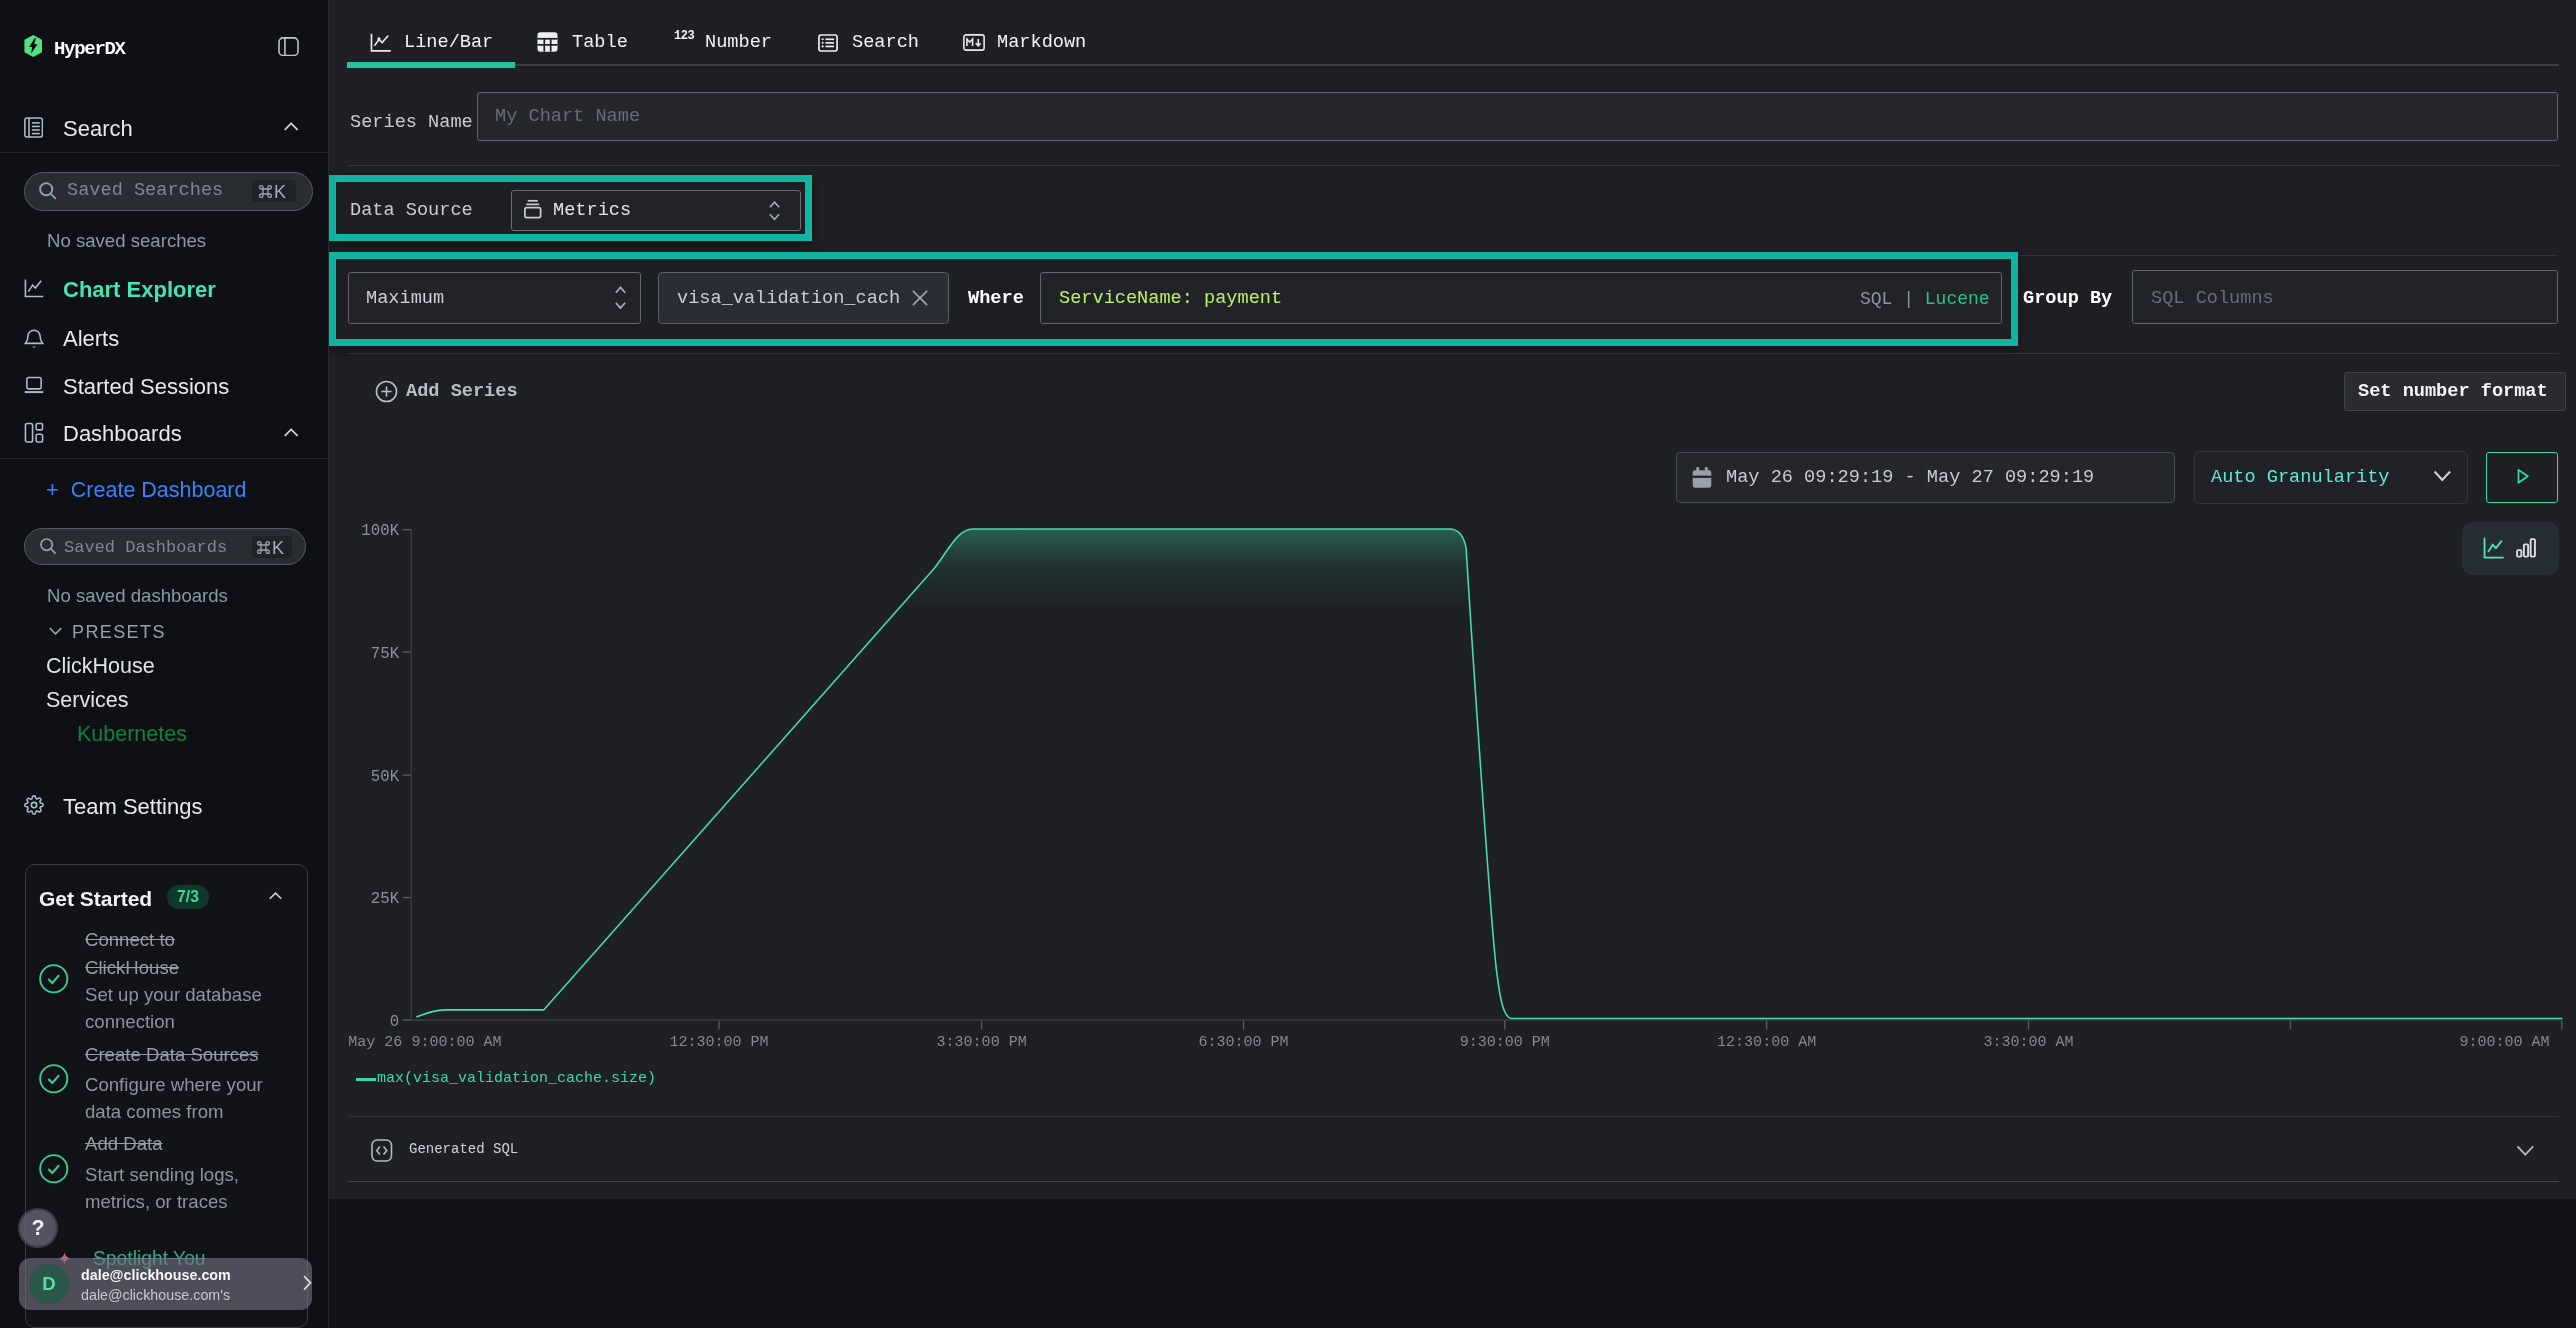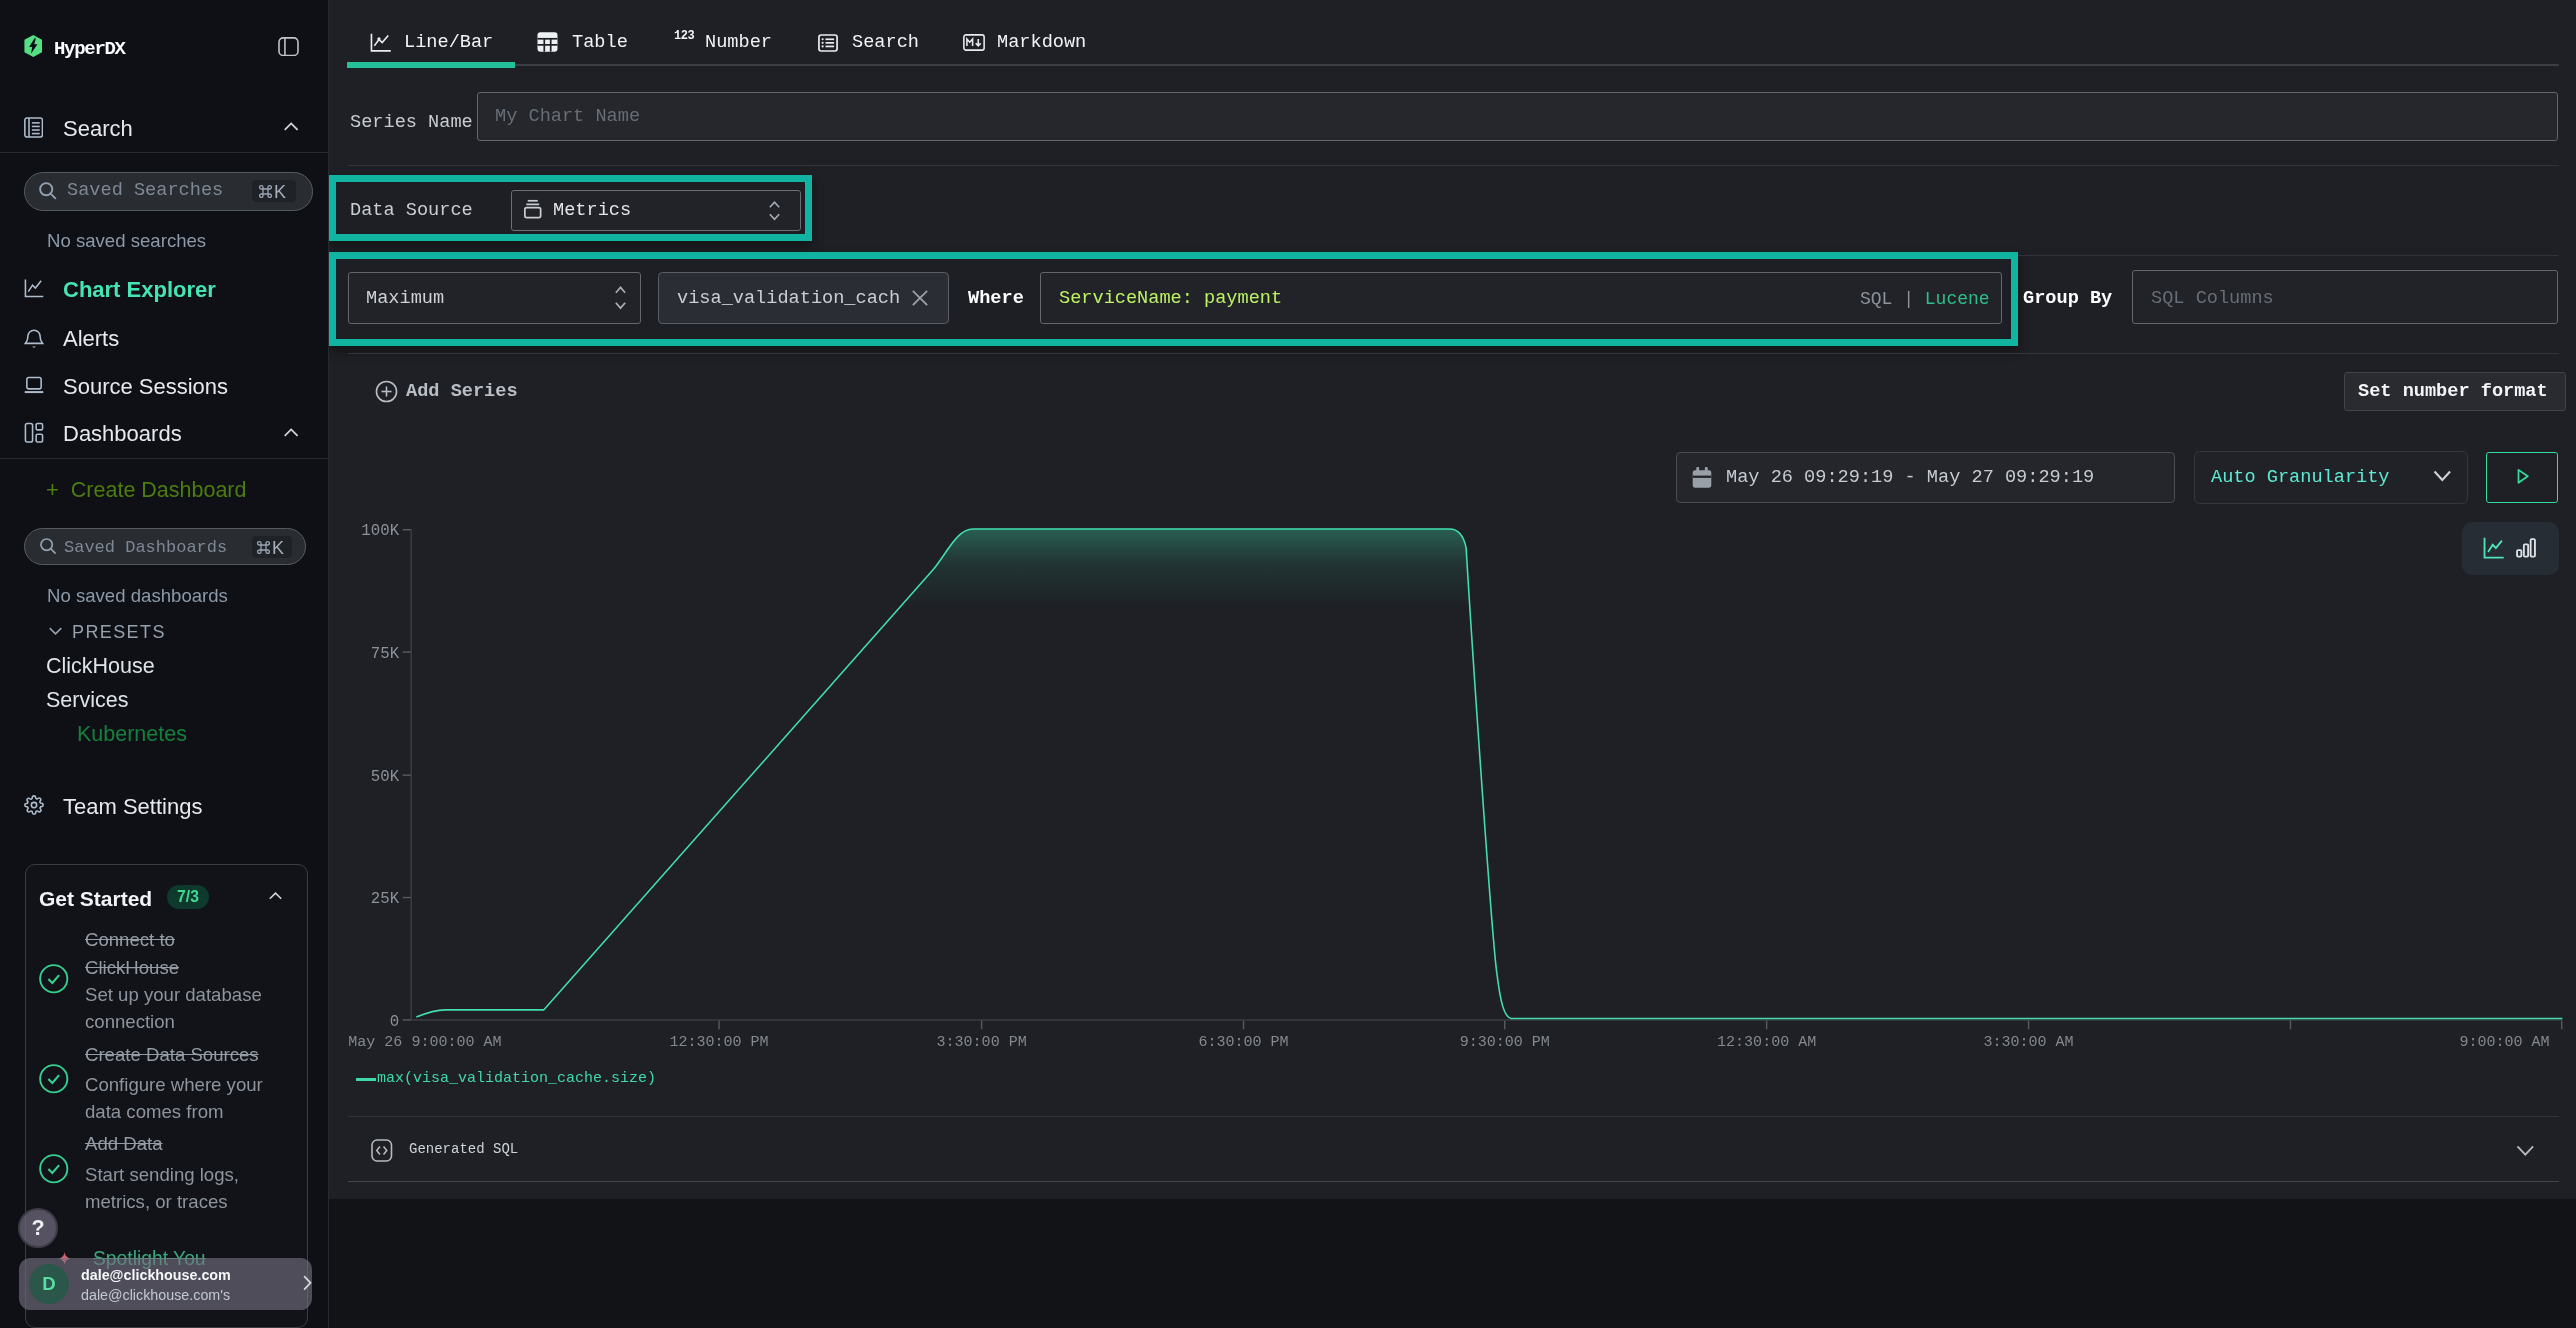--- a/index.html
+++ b/index.html
@@ -255,34 +255,34 @@
   <svg class="abs" style="left:23.6px;top:328px" width="20" height="21.5" viewBox="0 0 28 30" fill="none" stroke="#aebccd" stroke-width="2.2">
       <path d="M14 3 a8.5 8.5 0 0 1 8.5 8.5 c0 6 2.2 8.5 3.5 10 H2 c1.3-1.5 3.5-4 3.5-10 A8.5 8.5 0 0 1 14 3 Z"></path>
       <path d="M11.5 26 a2.8 2.8 0 0 0 5 0 Z" fill="#aebccd" stroke="none"></path>
     </svg>
   <div class="abs nav-text" style="left:63px;top:326px;font-weight:500;">Alerts</div>
 
   <svg class="abs" style="left:23.6px;top:376px" width="20" height="18.6" viewBox="0 0 28 26" fill="none" stroke="#aebccd" stroke-width="2.2">
       <rect x="4" y="2" width="20" height="16" rx="2.5"></rect>
       <path d="M1 22.5 h26" stroke-width="2.8"></path>
     </svg>
-  <div class="abs nav-text" style="left:63px;top:374px;font-weight:500;">Source Sessions</div>
+  <div class="abs nav-text" style="left:63px;top:374px;font-weight:500;">Started Sessions</div>
 
   <svg class="abs" style="left:23.6px;top:422px" width="20" height="21.5" viewBox="0 0 28 30" fill="none" stroke="#aebccd" stroke-width="2.2">
       <rect x="2" y="2" width="10" height="26" rx="2.5"></rect>
       <rect x="17" y="2" width="9" height="9" rx="2"></rect>
       <rect x="17" y="17" width="9" height="11" rx="2"></rect>
     </svg>
   <div class="abs nav-text" style="left:63px;top:421px;font-weight:500;">Dashboards</div>
   <svg class="abs" style="left:284px;top:428px" width="14.3" height="8.6" viewBox="0 0 20 12" fill="none" stroke="#cfd5db" stroke-width="2.4">
       <path d="M1 11 L10 2 L19 11"></path>
     </svg>
   <div class="abs" style="left:0;top:458px;width:328px;height:0.7px;background:#262a30;"></div>
 
-  <div class="abs" style="left:46px;top:477px;font-size:21.5px;color:#4d7c0f;"><span style="font-size:22px;">+</span>&nbsp; Create Dashboard</div>
+  <div class="abs" style="left:46px;top:477px;font-size:21.5px;color:#3b82f6;"><span style="font-size:22px;">+</span>&nbsp; Create Dashboard</div>
 
   <div class="abs" style="left:24px;top:528px;width:282px;height:37px;border:1.4px solid #555b64;border-radius:18.6px;background:#292c31;"></div>
   <svg class="abs" style="left:39px;top:537px" width="18.6" height="18.6" viewBox="0 0 28 28" fill="none" stroke="#93a2b3" stroke-width="2.6">
       <circle cx="11.5" cy="11.5" r="8.5"></circle>
       <line x1="18" y1="18" x2="25" y2="25"></line>
     </svg>
   <div class="abs mono" style="left:64px;top:538px;font-size:17px;color:#7e8895;">Saved Dashboards</div>
   <div class="abs" style="left:252px;top:536px;width:40px;height:21.5px;background:#1f2227;border-radius:4.3px;"></div>
   <svg class="abs" style="left:256px;top:540px" width="14.3" height="14.3" viewBox="0 0 20 20" fill="none" stroke="#9aa5b2" stroke-width="1.8">
       <path d="M7 7 h7 v7 h-7 Z M7 7 V4.6 a2.4 2.4 0 1 0 -2.4 2.4 Z M14 7 h2.4 a2.4 2.4 0 1 0 -2.4 -2.4 Z M7 14 H4.6 a2.4 2.4 0 1 0 2.4 2.4 Z M14 14 v2.4 a2.4 2.4 0 1 0 2.4 -2.4 Z"></path>

